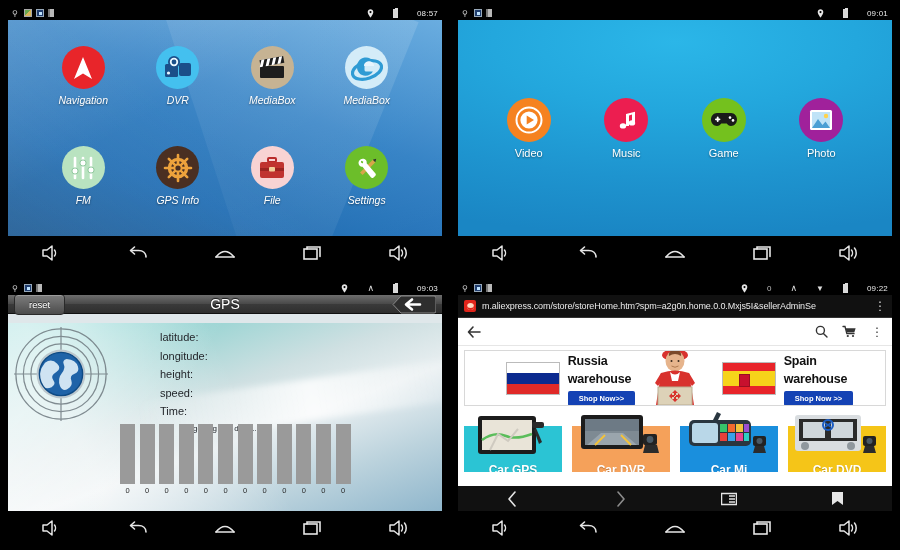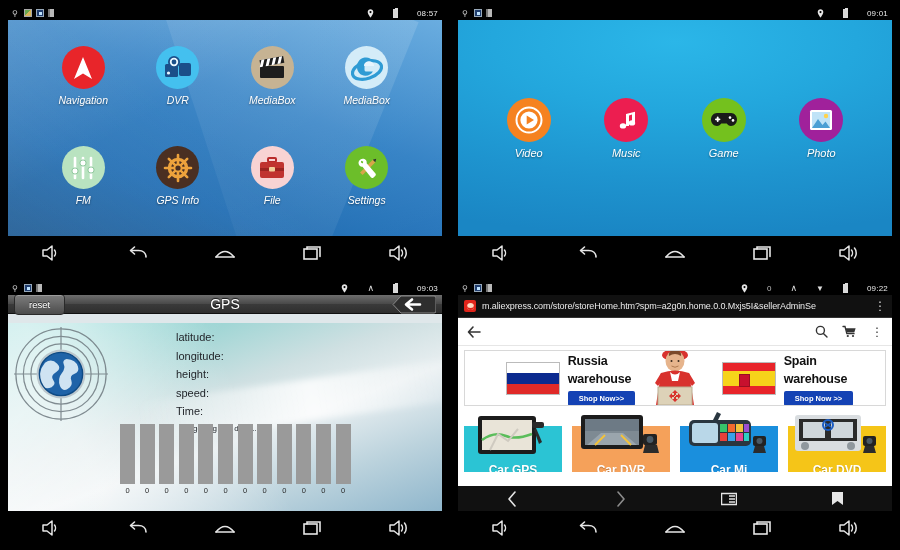--- a/index.html
+++ b/index.html
@@ -111,21 +111,21 @@
     margin-top: 5px; color: #fff; font-size: 10.5px;
     text-shadow: 0 1px 2px rgba(0,0,0,.45);
     white-space: nowrap;
   }
 
   
   .home2 {
     position: absolute; left: 0; right: 0; top: 14px; bottom: 34px;
     background:
       radial-gradient(120% 90% at 50% 10%, #2bb6e8 0%, #23a7dd 35%, #1e94cf 70%, #1a86c4 100%);
-    display: flex; align-items: center;  font-style: italic;
+    display: flex; align-items: center; 
   }
   .apps-row {
     display: grid; grid-template-columns: repeat(4, 1fr);
     width: 100%; padding: 0 22px;
     align-items: center;
   }
   .app2 { display: flex; flex-direction: column; align-items: center; cursor: pointer; }
   .app2 .app-ic { width: 44px; height: 44px; }
   .app2 .app-lb { font-size: 11px; }
 
@@ -159,21 +159,21 @@
       linear-gradient(65deg, rgba(255,255,255,.55) 20%, rgba(255,255,255,0) 55%),
       linear-gradient(160deg, #57c6c4 0%, #8fd2d0 16%, #cfe0e2 42%, #e9eff1 58%, #bcd3dd 78%, #8fb6cc 100%);
     overflow: hidden;
   }
   .gps-body::before {
     content:""; position:absolute; right:-10%; top:30%; width:80%; height:22%;
     background: linear-gradient(90deg, rgba(255,255,255,0), rgba(255,255,255,.8), rgba(255,255,255,0));
     transform: rotate(-8deg); filter: blur(3px);
   }
   .globe { position: absolute; left: 6px; top: 4px; width: 94px; height: 94px; }
-  .gps-fields { position: absolute; left: 168px; top: 8px; }
+  .gps-fields { position: absolute; left: 152px; top: 8px; }
   .gps-fields div { font-size: 11px; color: #23262b; margin-bottom: 6.5px; }
   .gps-status { position: absolute; left: 185px; top: 101px; font-size: 8px; color: #23262b; }
   .bars { position: absolute; left: 112px; bottom: 16px; display: flex; gap: 4.6px; }
   .barcol { display: flex; flex-direction: column; align-items: center; }
   .bar { width: 15px; height: 60px; background: #9a9a9a; }
   .barv { font-size: 7.5px; color: #2b2b2b; margin-top: 2px; }
 
   
   .brroot { position:absolute; left:0; right:0; top:14px; bottom:34px; background:#fff; overflow:hidden; }
   .url-bar {

